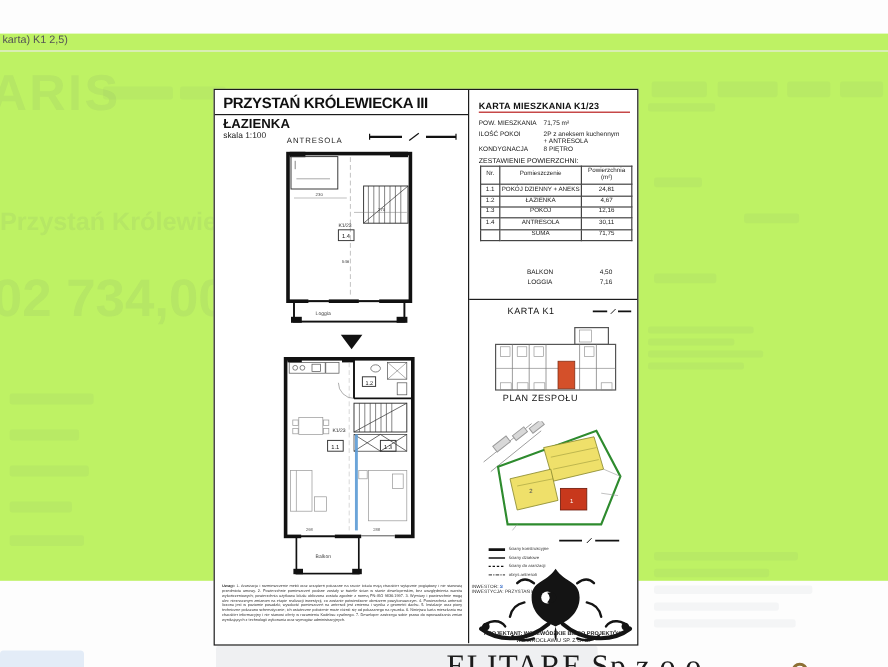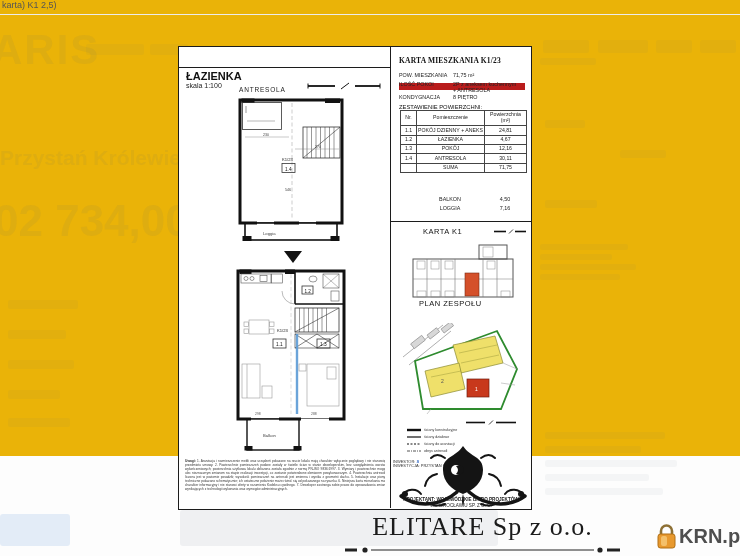--- a/index.html
+++ b/index.html
@@ -1,18 +1,18 @@
 <!DOCTYPE html>
 <html><head>
 <meta charset="utf-8">
 <style>
   * { margin:0; padding:0; box-sizing:border-box; }
   html,body { width:740px; height:556px; overflow:hidden; background:#fdfdfd;
               font-family:"Liberation Sans", sans-serif; }
-  #root { position:relative; width:740px; height:456px; background:#eab308; }
+  #root { position:relative; width:740px; height:456px; background:#bef264;margin-top:28px; }
 
   .abs { position:absolute; }
 
   
   .tab-frag { left:2px; top:0; font-size:9px; color:#555; }
   .top-rule { left:0; top:14px; width:740px; height:1px; background:#ececec; }
   .ghost { color:rgba(90,100,115,0.08); font-weight:bold; }
   .ghost-bar { background:rgba(100,110,125,0.055); border-radius:2px; position:absolute; }
   .ghost-btn-blue { background:rgba(170,200,235,0.30); border-radius:3px; }
   .ghost-btn-gray { background:rgba(120,130,145,0.10); border-radius:3px; }
@@ -34,22 +34,22 @@
   .tri-down { width:0; height:0; border-left:9px solid transparent;
               border-right:9px solid transparent; border-top:12px solid #111; }
 
   .notes { left:6px; top:412px; width:200px; height:46px; overflow:hidden; }
   .notes-inner { transform:scale(0.55); transform-origin:0 0; width:364px;
                  font-size:5.8px; line-height:1.25; color:#333; text-align:justify; }
   .notes-head { font-weight:bold; font-size:6px; }
 
   
   .card-title { left:8px; top:9px; width:126px; font-size:7.5px; font-weight:bold;
-                color:#111; border-bottom:7px solid #b91c1c; padding-bottom:18px;
-                letter-spacing:0.2px; white-space:nowrap;font-family:Liberation Serif, serif; }
+                color:#111; border-bottom:1px solid #b91c1c; padding-bottom:0;
+                letter-spacing:0.2px; white-space:nowrap; }
   .fld { font-size:5.4px; color:#222; }
   .fld-label { position:absolute; left:8px; width:52px; }
   .fld-value { position:absolute; left:62px; width:76px; }
   .zest { left:8px; top:57px; font-size:5.8px; color:#111; }
 
   table.areas { position:absolute; left:9px; top:63px; width:126px;
                 border-collapse:collapse; table-layout:fixed; }
   table.areas th, table.areas td { border:0.8px solid #444; font-size:5.2px;
                 color:#222; text-align:center; padding:1.2px 1px; line-height:1.15;
                 font-weight:normal; overflow:hidden; }
@@ -119,20 +119,21 @@
   <div class="ghost-bar" style="left:545px; top:460px; width:132px; height:7px;"></div>
   <div class="ghost-bar" style="left:545px; top:474px; width:104px; height:7px;"></div>
   <div class="ghost-bar" style="left:545px; top:488px; width:118px; height:7px;"></div>
 
   <div class="abs ghost-btn-blue" style="left:0; top:514px; width:70px; height:32px;"></div>
   <div class="abs ghost-btn-gray" style="left:180px; top:510px; width:318px; height:36px;"></div>
 
   <div class="abs doc">
 
     <div class="doc-left">
+      <div class="abs plan-title">PRZYSTAŃ KRÓLEWIECKA III</div>
       <div class="abs title-rule"></div>
       <div class="abs city">ŁAZIENKA</div>
       <div class="abs scale">skala 1:100</div>
       <div class="abs level">ANTRESOLA</div>
 
       <svg class="abs" style="left:128px; top:34px;" width="74" height="10" viewBox="0 0 74 10">
         <line x1="1" y1="5" x2="28" y2="5" stroke="#111" stroke-width="1.8"></line>
         <line x1="34" y1="8" x2="42" y2="2" stroke="#111" stroke-width="1"></line>
         <line x1="48" y1="5" x2="73" y2="5" stroke="#111" stroke-width="1.8"></line>
         <line x1="1" y1="2.5" x2="1" y2="7.5" stroke="#111" stroke-width="1"></line>

